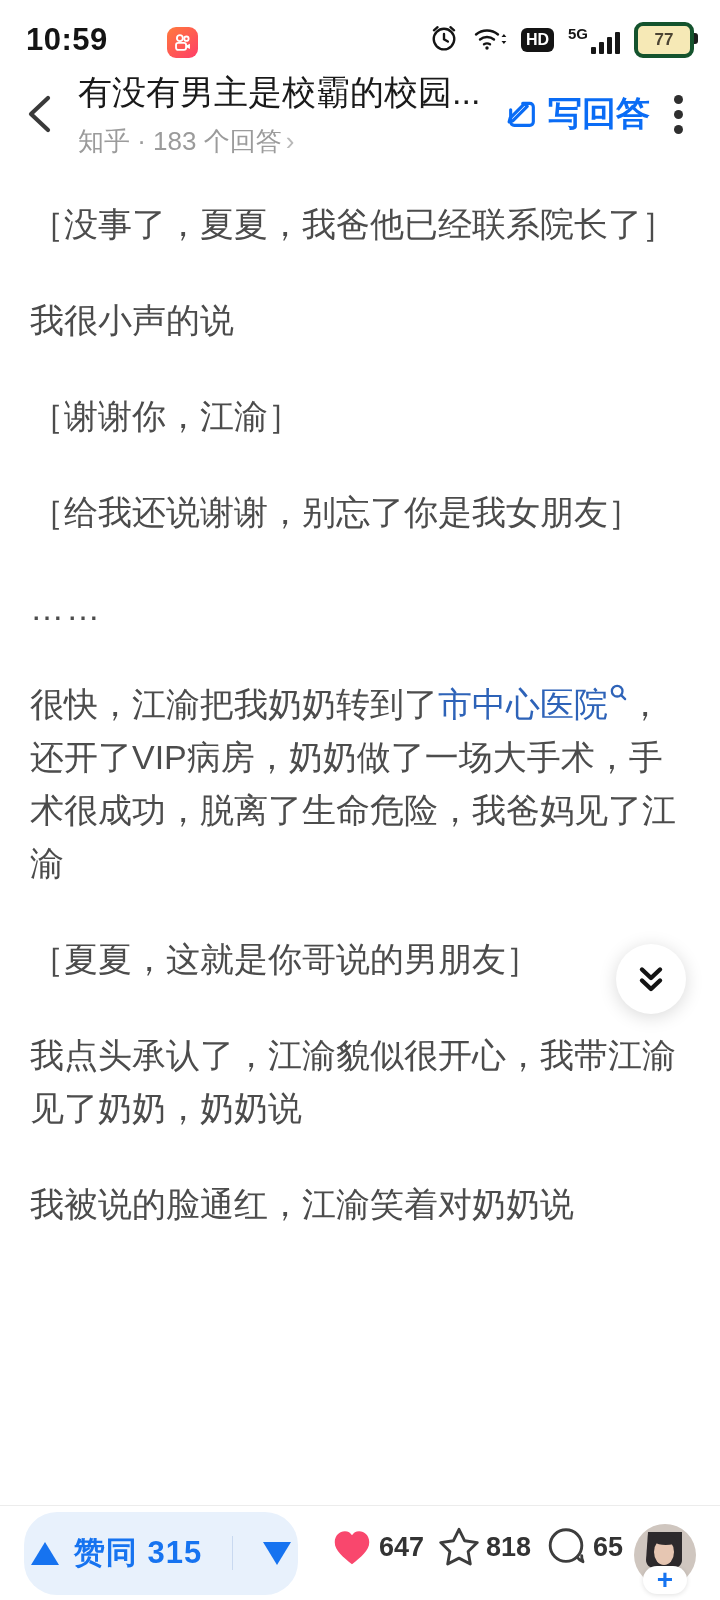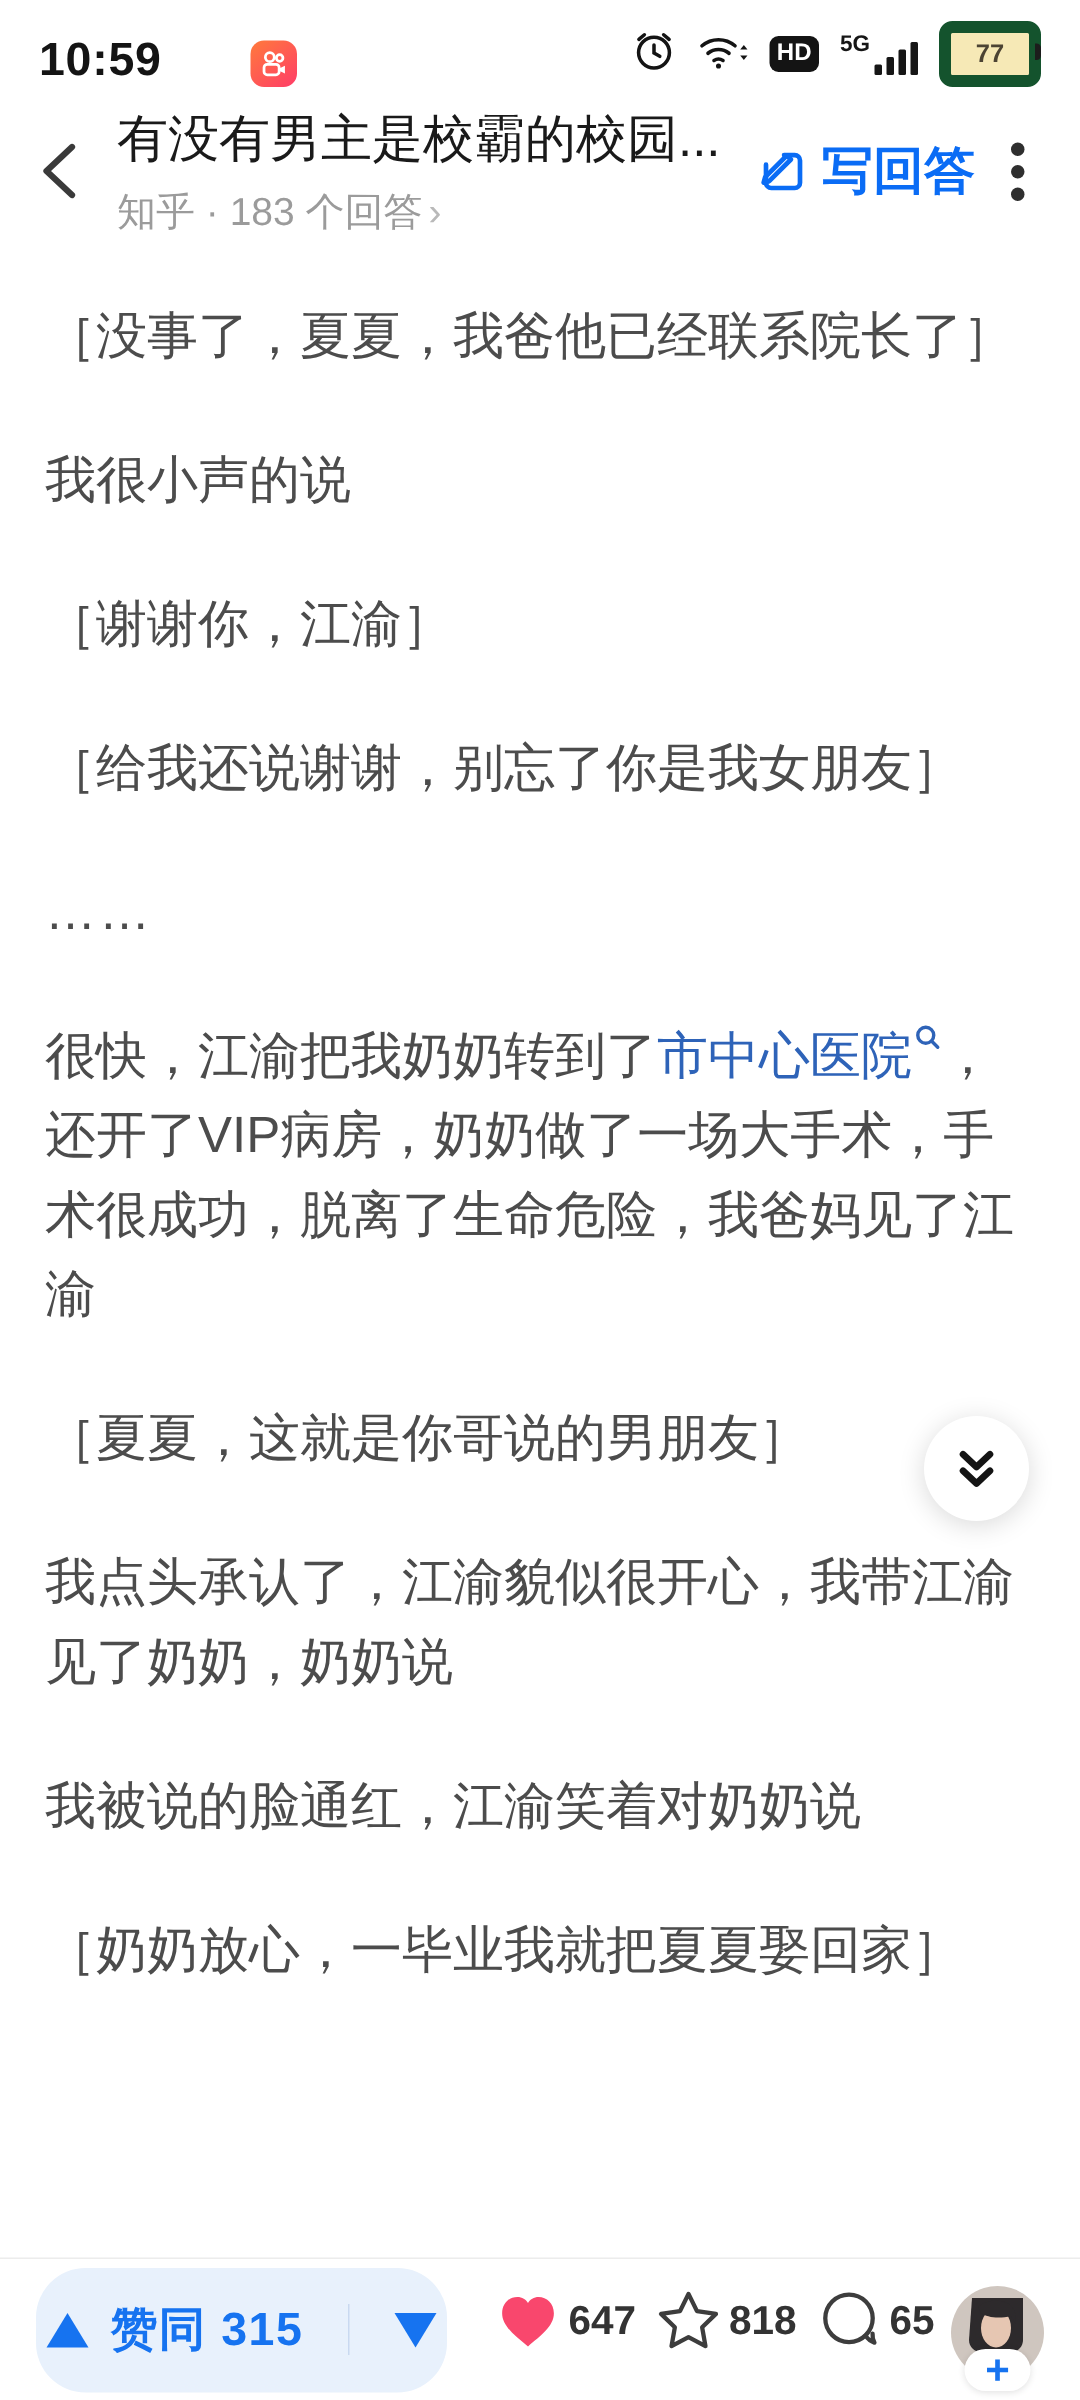--- a/index.html
+++ b/index.html
@@ -14,21 +14,21 @@
   .app-ic{width:31px;height:31px;border-radius:9px;display:flex;align-items:center;justify-content:center;}
   .app-ic.orange{background:linear-gradient(140deg,#ff9ا31 0%,#ff8a2b 0%,#ff5c00 100%);}
   .app-ic.pink{background:linear-gradient(140deg,#ff7a3c 0%,#ff3d68 100%);}
   .sb-right{margin-left:auto;display:flex;align-items:center;gap:14px;}
   .hd-badge{background:#141414;color:#fff;font-size:16px;font-weight:700;line-height:1;
             padding:4px 5px;border-radius:6px;}
   .sig{display:flex;align-items:flex-start;gap:3px;}
   .sig .g5{font-size:15px;font-weight:700;color:#161616;line-height:1;}
   .bars{display:flex;align-items:flex-end;gap:3px;height:24px;margin-top:4px;}
   .bars i{display:block;width:5px;background:#161616;border-radius:1px;}
-  .battery{position:relative;width:52px;height:28px;border:8px solid #14532d;border-radius:9px;
+  .battery{position:relative;width:52px;height:28px;border:4px solid #14532d;border-radius:9px;
            background:#f6e9b6;display:flex;align-items:center;justify-content:center;}
   .battery::after{content:"";position:absolute;right:-8px;top:7px;width:4px;height:11px;
            background:#1c1c1c;border-radius:0 3px 3px 0;}
   .bat-num{font-size:17px;font-weight:600;color:#4c4433;}
 
   
   .header{position:absolute;top:58px;left:0;right:0;height:112px;display:flex;align-items:center;
           padding:0 22px;box-sizing:border-box;}
   .back{width:44px;height:60px;display:flex;align-items:center;justify-content:flex-start;flex-shrink:0;}
   .titlebox{margin-left:12px;flex:1;min-width:0;overflow:hidden;}
@@ -168,21 +168,20 @@
     <p>［谢谢你，江渝］</p>
     <p>［给我还说谢谢，别忘了你是我女朋友］</p>
     <p class="dots">……</p>
     <p><span>很快，江渝把我奶奶转到了</span><a class="t-link"><span>市中心医院</span><svg class="sup-search" width="19" height="19" viewBox="0 0 20 20" fill="none" stroke="#2e63b8" stroke-width="2.4" stroke-linecap="round">
             <circle cx="8.6" cy="8.6" r="5.6"></circle>
             <path d="m13 13 4 4"></path>
           </svg></a><span>，还开了VIP病房，奶奶做了一场大手术，手术很成功，脱离了生命危险，我爸妈见了江渝</span></p>
     <p>［夏夏，这就是你哥说的男朋友］</p>
     <p>我点头承认了，江渝貌似很开心，我带江渝见了奶奶，奶奶说</p>
     <p>我被说的脸通红，江渝笑着对奶奶说</p>
-    <p>［奶奶放心，一毕业我就把夏夏娶回家］</p>
 
   </div>
 
   <div class="collapse">
     <svg width="38" height="38" viewBox="0 0 38 38" fill="none" stroke="#141414" stroke-width="4.4" stroke-linecap="round" stroke-linejoin="round">
         <path d="M10 9.5 19 18l9-8.5"></path>
         <path d="M10 20.5 19 29l9-8.5"></path>
       </svg>
   </div>
 

